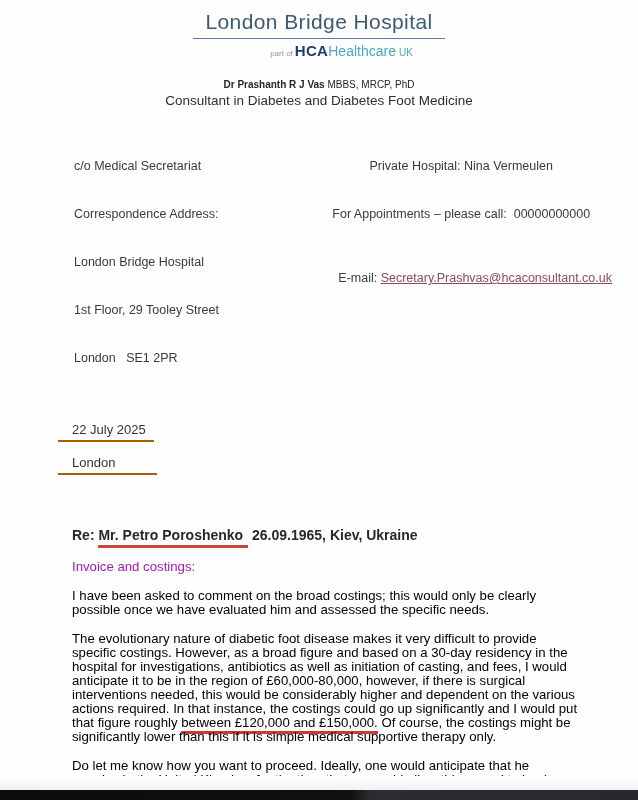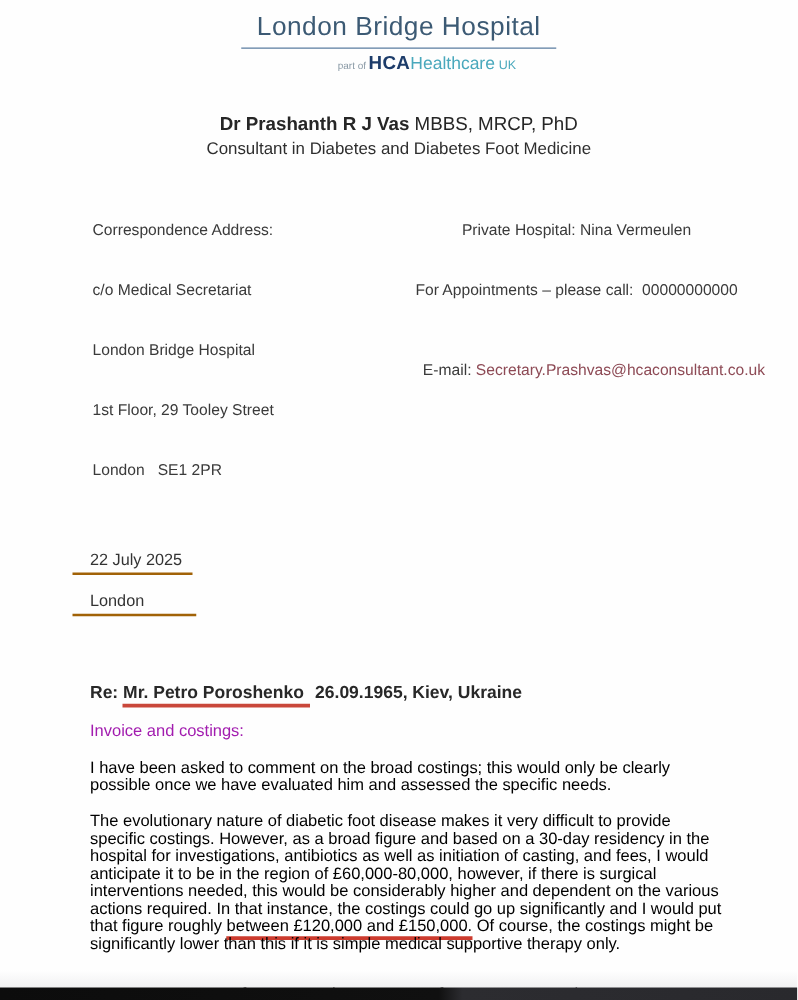--- a/index.html
+++ b/index.html
@@ -20,35 +20,35 @@
   }
   .logo-rule{
     width:252px; height:1px; background:#5a7ca0;
     margin:4px auto 3px auto;
   }
   .brand-line{ font-size:13px;padding-left:45px; }
   .brand-partof{ font-size:8px; color:#8a9aa6; margin-right:2px; }
   .brand-hca{ font-weight:bold; font-size:15px; color:#1d3c6a; letter-spacing:.3px;}
   .brand-healthcare{ font-size:14px; color:#49a8bc; }
   .brand-uk{ font-size:10px; color:#49a8bc; margin-left:3px; }
-  .doctor-line{ margin-top:32px; font-size:15px; color:#262626;}
+  .doctor-line{ margin-top:20px; font-size:10px; color:#262626;}
   .doctor-name{ font-weight:bold; }
   .doctor-creds{ font-weight:normal; }
   .doctor-title{ margin-top:3px; font-size:13.5px; color:#2e2e2e; }
 
   
   .info-row{
     display:flex; justify-content:space-between;
     margin:18px 26px 0 74px;
     font-size:12.5px; line-height:16px; color:#3a3a3a;
   }
   .addr-block{ text-align:left; white-space:pre-wrap; }
   .contact-block{ text-align:center; white-space:pre-wrap; }
   .email-link{
-    color:#8d4a55; cursor:pointer;
+    color:#8d4a55; text-decoration:underline; cursor:pointer;
   }
 
   
   .date-line{ margin:24px 0 0 72px; font-size:13px; color:#333; }
   .city-line{ margin:13px 0 0 72px; font-size:13px; color:#333; }
   .red-underline{
     display:inline-block;
     border-bottom:2px solid #a16207;
     padding:0 8px 3px 0;
     margin-left:-14px; padding-left:14px;
@@ -99,22 +99,22 @@
       <span class="brand-partof">part of</span><span class="brand-hca">HCA</span><span class="brand-healthcare">Healthcare</span><span class="brand-uk">UK</span>
     </div>
     <div class="doctor-line">
       <span class="doctor-name">Dr Prashanth R J Vas</span><span class="doctor-creds"> MBBS, MRCP, PhD</span>
     </div>
     <div class="doctor-title">Consultant in Diabetes and Diabetes Foot Medicine</div>
   </div>
 
   <div class="info-row">
     <div class="addr-block">
+      <div>c/o Medical Secretariat</div>
       <div>Correspondence Address:</div>
-      <div>c/o Medical Secretariat</div>
       <div>London Bridge Hospital</div>
       <div>1st Floor, 29 Tooley Street</div>
       <div>London   SE1 2PR</div>
     </div>
     <div class="contact-block">
       <div>Private Hospital: Nina Vermeulen</div>
       <div>For Appointments – please call:  00000000000</div>
       <div>
         <span>E-mail: </span><a class="email-link">Secretary.Prashvas@hcaconsultant.co.uk</a>
       </div>

